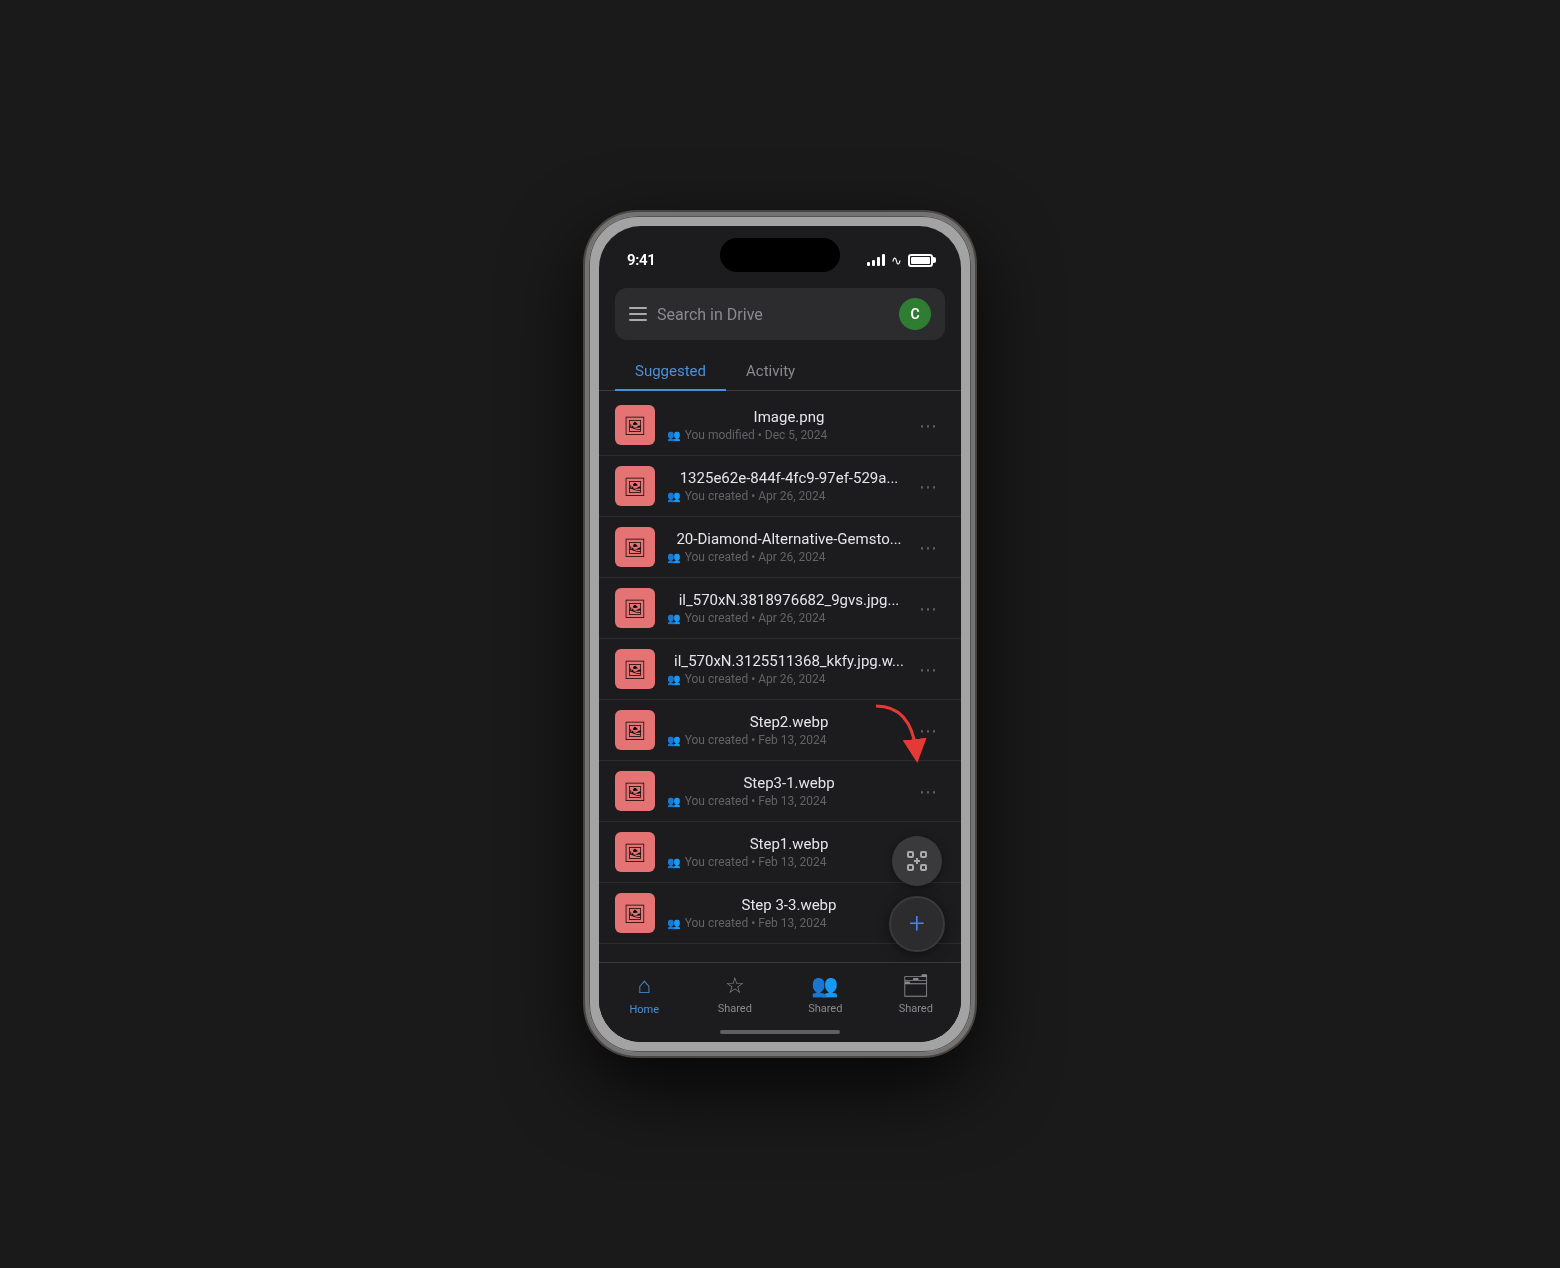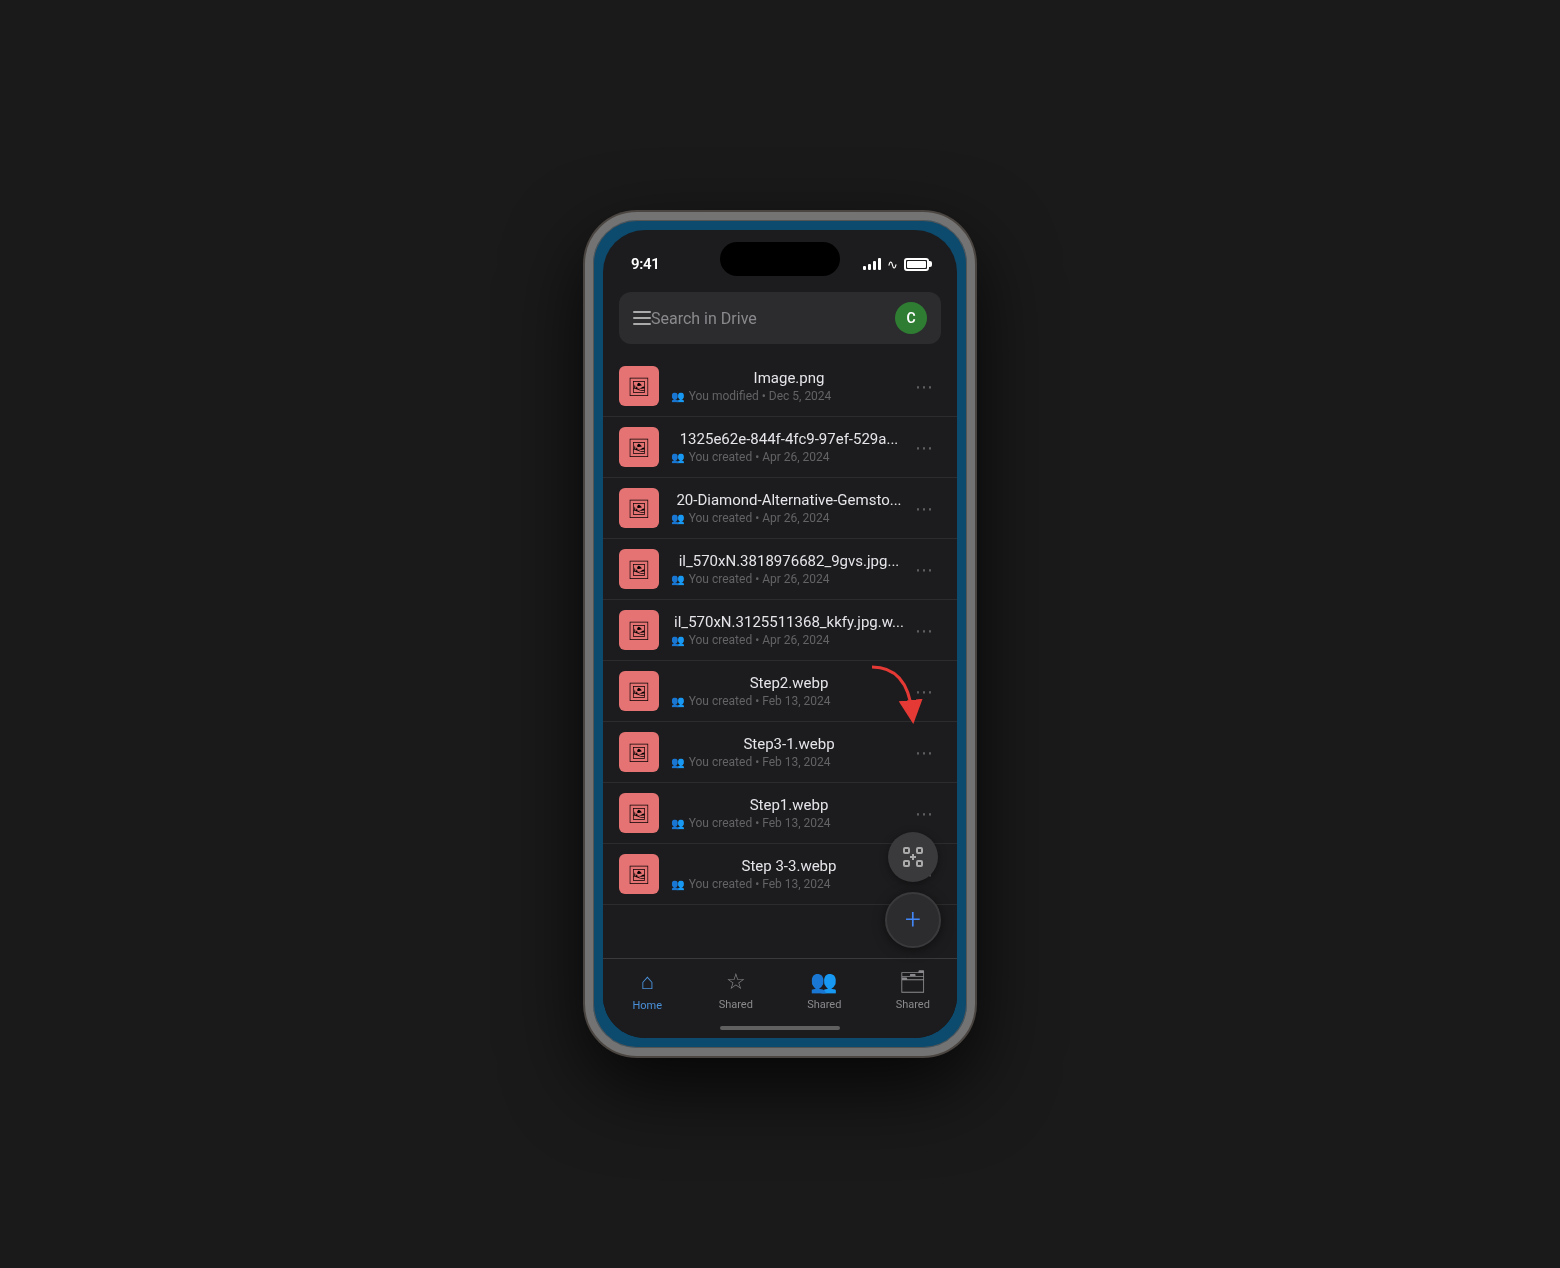--- a/index.html
+++ b/index.html
@@ -15,22 +15,22 @@
     .phone-wrapper {
       position: relative;
       width: 390px;
       height: 844px;
     }
 
     .phone-frame {
       position: absolute;
       inset: 0;
       border-radius: 52px;
-      background: #0c4a6e;
-      border: 8px solid #737373;
+      background: #a3a3a3;
+      border: 4px solid #737373;
       box-shadow:
         0 0 0 2px #4a4540,
         0 30px 80px rgba(0,0,0,0.8),
         inset 0 0 0 1px #555;
       overflow: hidden;
     }
 
     .phone-screen {
       position: absolute;
       inset: 10px;
@@ -141,20 +141,21 @@
     }
 
     
     .search-bar {
       margin: 8px 16px 12px;
       background: #2c2c2e;
       border-radius: 12px;
       display: flex;
       align-items: center;
       padding: 10px 14px;
+      gap: 10px;
     }
 
     .hamburger-icon {
       display: flex;
       flex-direction: column;
       gap: 4px;
       cursor: pointer;
     }
     .hamburger-icon span {
       display: block;
@@ -416,20 +417,28 @@
         <div class="search-bar">
           <div class="hamburger-icon">
             <span></span>
               <span></span>
               <span></span>
           </div>
           <span class="search-text">Search in Drive</span>
           <div class="avatar">C</div>
         </div>
 
+        <div class="tabs">
+          <div class="tab active">
+            <span>Suggested</span>
+          </div>
+          <div class="tab inactive">
+            <span>Activity</span>
+          </div>
+        </div>
 
         <div class="file-list">
 
           <div id="file-items-container">
               <div class="file-item">
 
     <div class="file-thumb">
       <span class="file-thumb-icon">🖼</span>
     </div>
     <div class="file-info">

